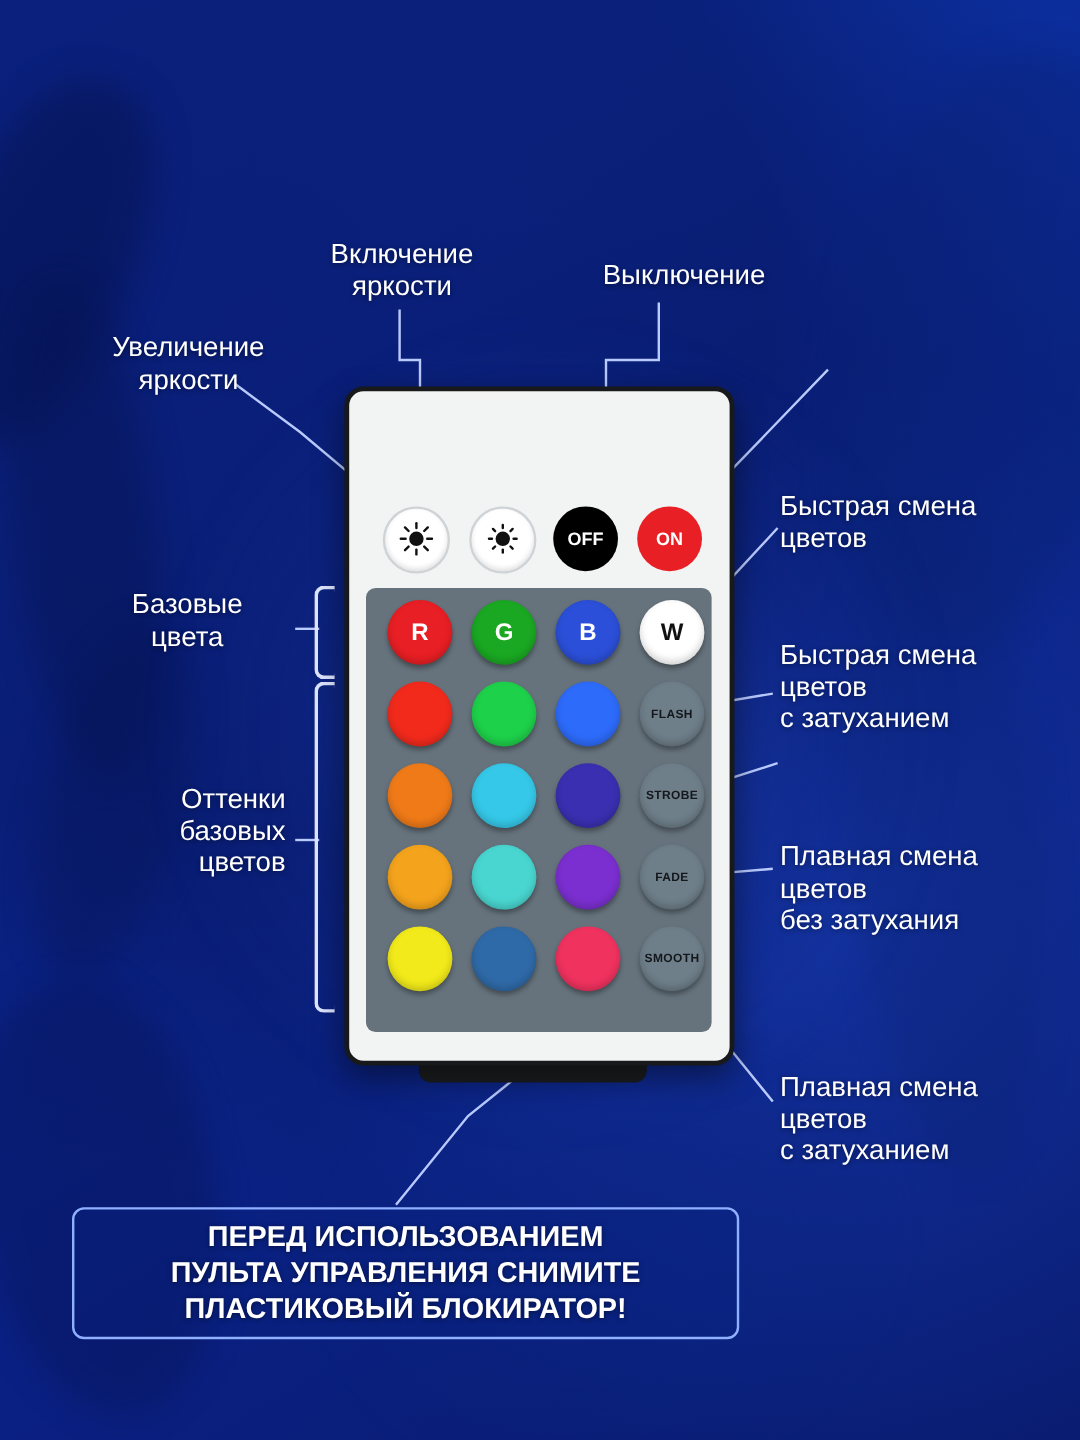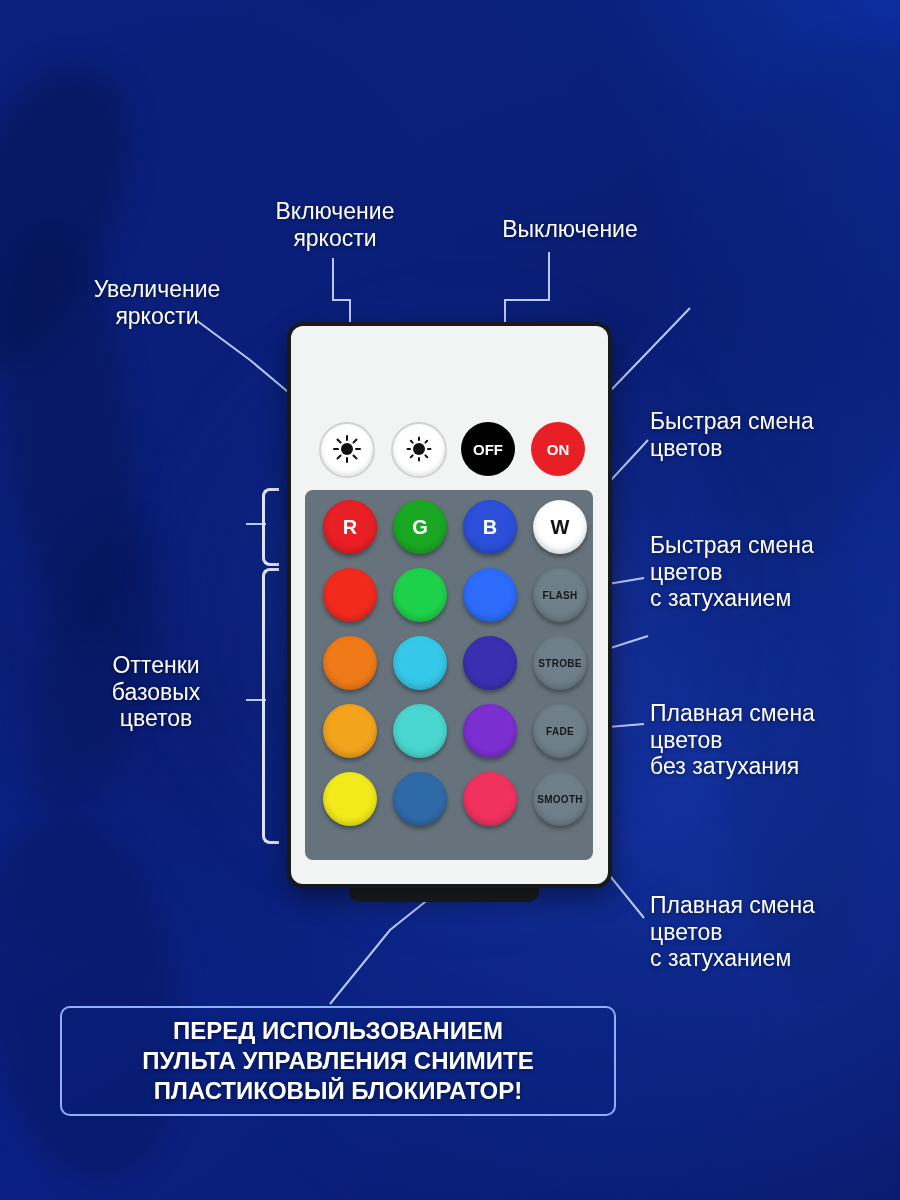--- a/index.html
+++ b/index.html
@@ -238,26 +238,28 @@
 
       <path d="M330,1004 L390,930 L430,898"></path>
     </g>
   </svg>
 
   <div class="lbl center" style="left:240px; top:198px; width:190px;">Включение
 яркости</div>
   <div class="lbl center" style="left:468px; top:216px; width:204px;">Выключение</div>
   <div class="lbl center" style="left:68px; top:276px; width:178px;">Увеличение
 яркости</div>
+  <div class="lbl center" style="left:74px; top:490px; width:164px;">Базовые
+цвета</div>
   <div class="lbl left" style="left:650px; top:408px; width:230px;">Быстрая смена
 цветов</div>
   <div class="lbl left" style="left:650px; top:532px; width:230px;">Быстрая смена
 цветов
 с затуханием</div>
-  <div class="lbl center" style="left:74px; top:652px; width:164px;">Оттенки
+  <div class="lbl center" style="left:74px; top:652px; width:164px;text-align:right;">Оттенки
 базовых
 цветов</div>
   <div class="lbl left" style="left:650px; top:700px; width:230px;">Плавная смена
 цветов
 без затухания</div>
   <div class="lbl left" style="left:650px; top:892px; width:230px;">Плавная смена
 цветов
 с затуханием</div>
 
   <div class="bracket" style="left:262px; top:488px; height:72px;"></div>

